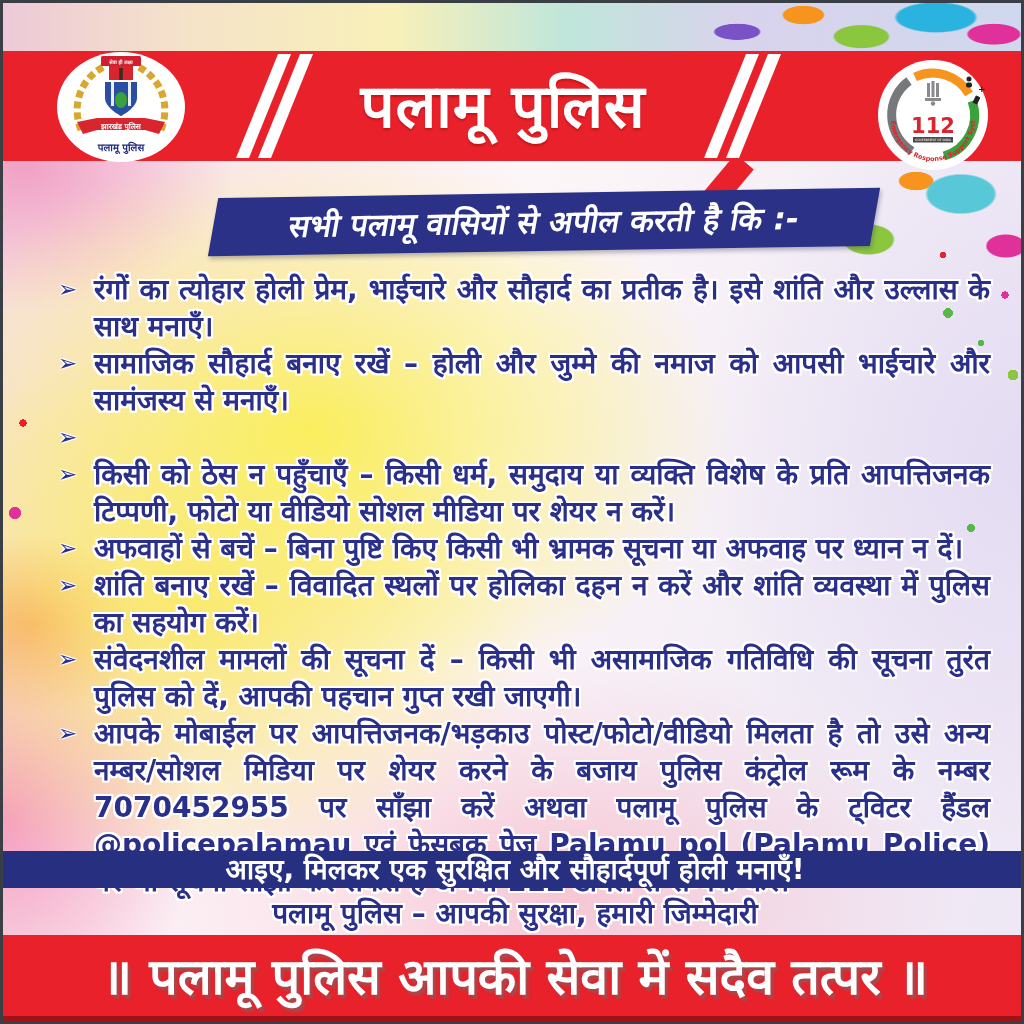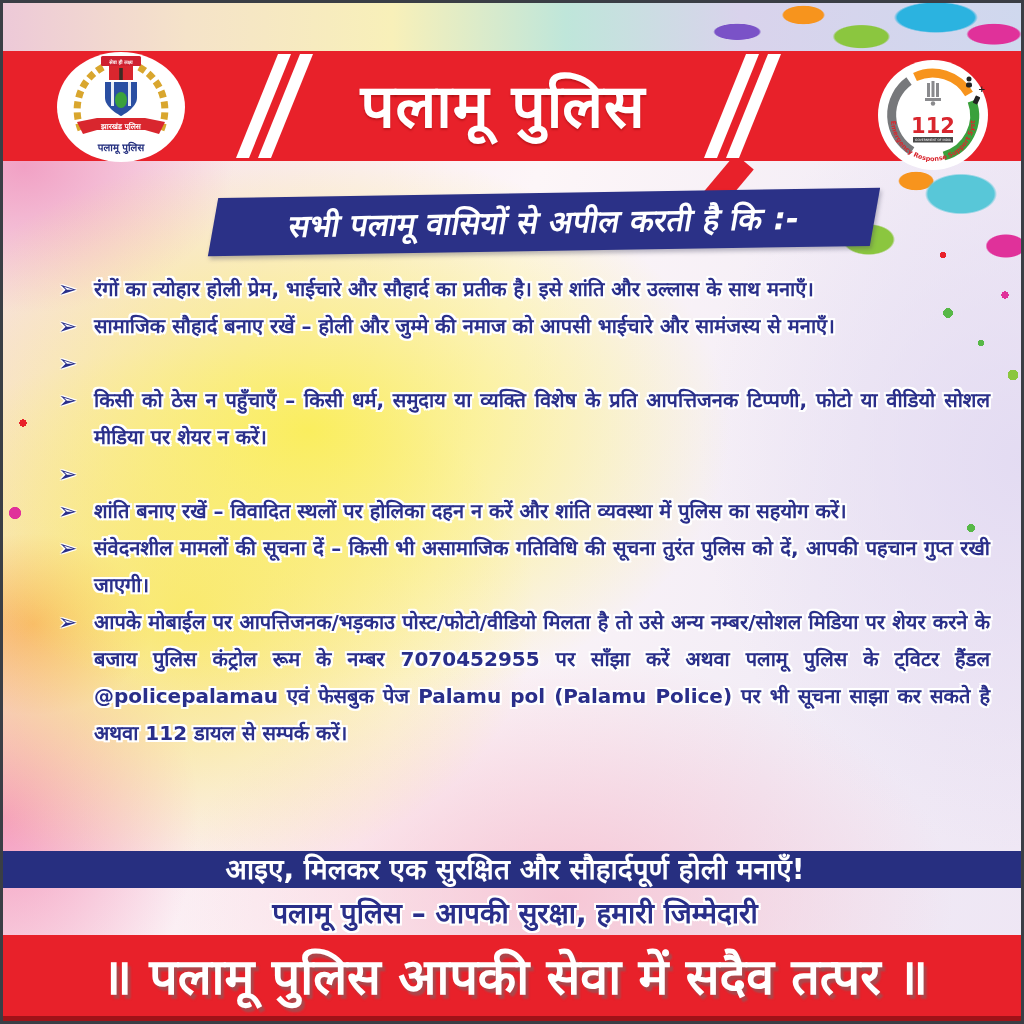--- a/index.html
+++ b/index.html
@@ -53,21 +53,21 @@
   .appeal-strip{left:210px;top:190px;width:662px;height:58px;background:#2b3187;
     transform:rotate(-0.9deg) skewX(-11deg);box-shadow:2px 3px 4px rgba(60,60,90,.35);}
   .appeal-strip span{display:block;text-align:center;line-height:58px;color:#fff;
     font-size:31px;font-weight:bold;}
 
   .bullets{left:55px;top:268px;width:932px;}
   .bullets ul{list-style:none;margin:0;padding:0;}
   .bullets li{display:flex;gap:12px;align-items:flex-start;}
   .bullet-marker{flex:0 0 24px;font-size:23px;line-height:37px;color:#2a2f8a;
     text-shadow:-1px -1px 0 #fff,1px -1px 0 #fff,-1px 1px 0 #fff,1px 1px 0 #fff;}
-  .bullet-text{font-size:20px;font-weight:bold;line-height:37px;text-align:justify;}
+  .bullet-text{font-size:28px;font-weight:bold;line-height:37px;text-align:justify;}
   .navy-outlined{color:#2a2f8a;text-shadow:
     -2px -2px 0 #fff,2px -2px 0 #fff,-2px 2px 0 #fff,2px 2px 0 #fff,
     -2px 0 0 #fff,2px 0 0 #fff,0 -2px 0 #fff,0 2px 0 #fff;}
 
   .closing1{left:0;top:848px;width:1024px;height:37px;background:#272f80;color:#fff;
     text-align:center;font-size:28px;font-weight:bold;line-height:37px;}
   .closing2{left:0;top:890px;width:1024px;text-align:center;font-size:28px;font-weight:bold;}
   .footer-band{left:0;top:932px;width:1024px;height:89px;
     background:linear-gradient(#e8212a 0 91%,#a01218 91% 100%);}
   .footer-band span{display:block;text-align:center;line-height:84px;color:#fff;
@@ -156,20 +156,21 @@
           <span class="bullet-marker">➢</span>
         </li>
 
         <li>
           <span class="bullet-marker">➢</span>
           <span class="bullet-text navy-outlined">किसी को ठेस न पहुँचाएँ – किसी धर्म, समुदाय या व्यक्ति विशेष के प्रति आपत्तिजनक टिप्पणी, फोटो या वीडियो सोशल मीडिया पर शेयर न करें।</span>
         </li>
 
         <li>
           <span class="bullet-marker">➢</span>
+          <span class="bullet-text navy-outlined">अफवाहों से बचें – बिना पुष्टि किए किसी भी भ्रामक सूचना या अफवाह पर ध्यान न दें।</span>
         </li>
 
         <li>
           <span class="bullet-marker">➢</span>
           <span class="bullet-text navy-outlined">शांति बनाए रखें – विवादित स्थलों पर होलिका दहन न करें और शांति व्यवस्था में पुलिस का सहयोग करें।</span>
         </li>
 
         <li>
           <span class="bullet-marker">➢</span>
           <span class="bullet-text navy-outlined">संवेदनशील मामलों की सूचना दें – किसी भी असामाजिक गतिविधि की सूचना तुरंत पुलिस को दें, आपकी पहचान गुप्त रखी जाएगी।</span>

